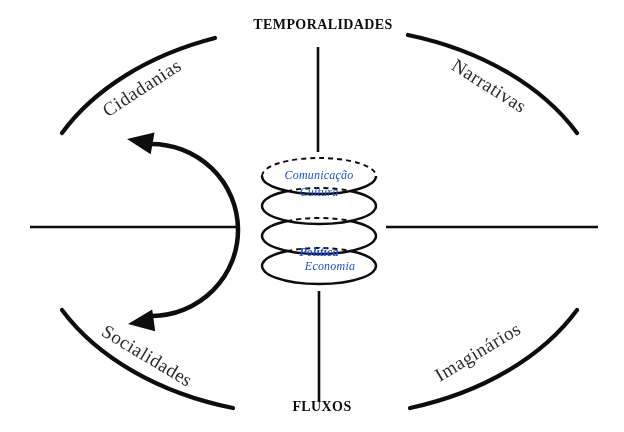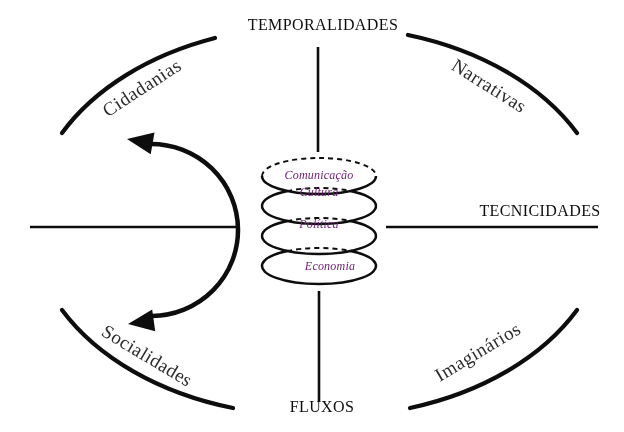--- a/index.html
+++ b/index.html
@@ -12,34 +12,34 @@
   }
   #canvas svg{position:absolute;left:0;top:0;}
   .label{
     position:absolute;
     transform:translate(-50%,-50%);
     white-space:nowrap;
     color:#111;
     user-select:none;
   }
   .axis-label{
-    font-weight:400;
-    font-size:16px;
+    font-weight:700;
+    font-size:14px;
     letter-spacing:.4px;
     color:#0d0d0d;
   }
   .quadrant-label{
     font-size:19px;
     color:#2b2b2b;
     letter-spacing:.5px;
   }
   .layer-label{
     font-size:12px;
     font-style:italic;
-    color:#701a75;
+    color:#1d4ed8;
     letter-spacing:.2px;
   }
   .rot-neg33{transform:translate(-50%,-50%) rotate(-33deg);}
   .rot-pos32{transform:translate(-50%,-50%) rotate(32deg);}
   .rot-pos31{transform:translate(-50%,-50%) rotate(31deg);}
   .rot-neg31{transform:translate(-50%,-50%) rotate(-31deg);}
 </style>
 </head>
 <body>
 
@@ -77,26 +77,25 @@
 
       <path d="M 287.5 221 A 57 18 0 0 1 350.5 221" stroke-width="1.9" stroke-dasharray="5 4"></path>
       <path d="M 287.5 221 A 57 18 0 1 0 350.5 221" stroke-width="2.5"></path>
 
       <path d="M 287.5 251 A 57 18 0 0 1 350.5 251" stroke-width="1.9" stroke-dasharray="5 4"></path>
       <path d="M 287.5 251 A 57 18 0 1 0 350.5 251" stroke-width="2.5"></path>
     </g>
   </svg>
 
   <div class="label axis-label" style="left:323px;top:25px;">TEMPORALIDADES</div>
-  <div class="label axis-label" style="left:540px;top:211px;">TECNICIDADES</div>
   <div class="label axis-label" style="left:322px;top:407px;">FLUXOS</div>
 
   <div class="label quadrant-label rot-neg33" style="left:142px;top:88px;">Cidadanias</div>
   <div class="label quadrant-label rot-pos32" style="left:489px;top:86px;">Narrativas</div>
   <div class="label quadrant-label rot-pos31" style="left:147px;top:356px;">Socialidades</div>
   <div class="label quadrant-label rot-neg31" style="left:478px;top:352px;">Imaginários</div>
 
   <div class="label layer-label" style="left:319px;top:175px;">Comunicação</div>
   <div class="label layer-label" style="left:319px;top:192px;">Cultura</div>
-  <div class="label layer-label" style="left:319px;top:224px;">Política</div>
+  <div class="label layer-label" style="left:319px;top:252px;font-weight:bold;">Política</div>
   <div class="label layer-label" style="left:330px;top:266px;">Economia</div>
 
 </div>
 
 </body></html>

